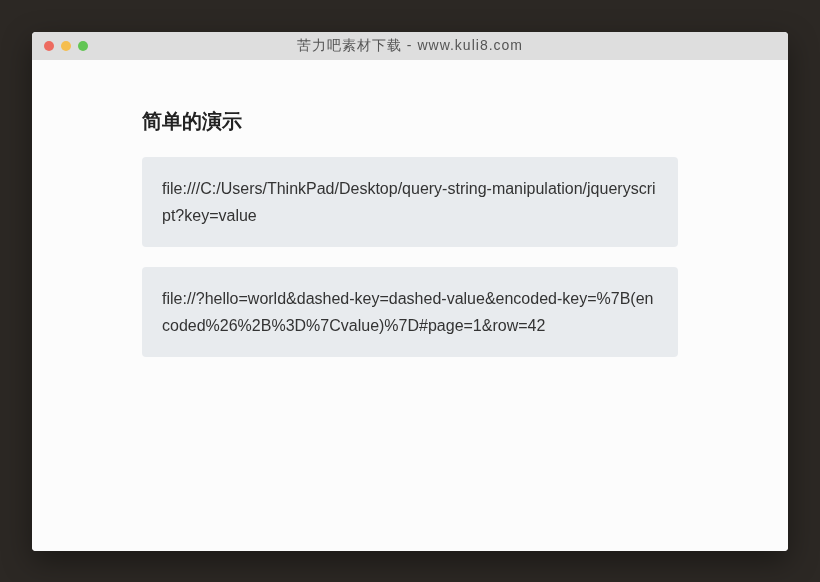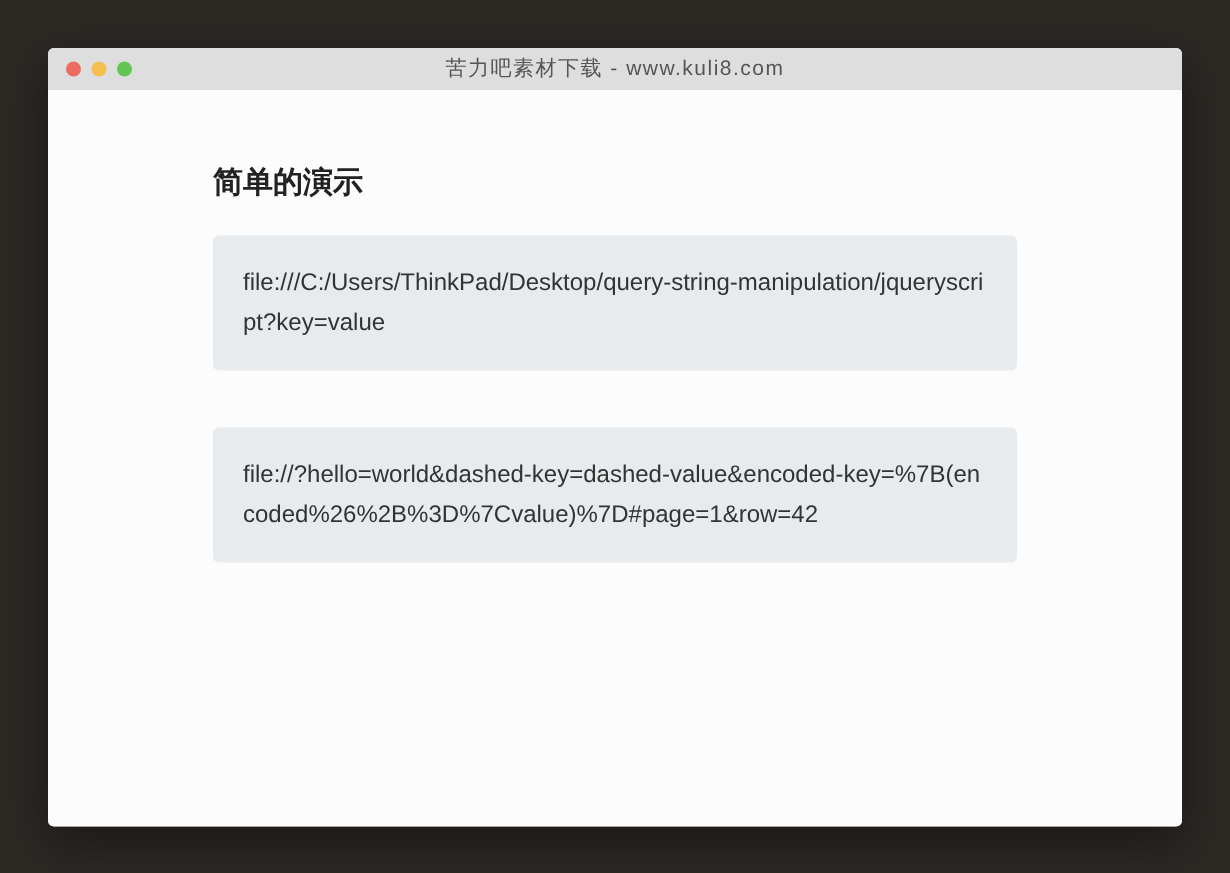--- a/index.html
+++ b/index.html
@@ -71,21 +71,21 @@
       margin-bottom: 22px;
     }
     .code-block {
       background: #e8ebee;
       border-radius: 4px;
       padding: 18px 20px;
       font-size: 16px;
       color: #333;
       line-height: 1.7;
       word-break: break-all;
-      margin-bottom: 38px;
+      margin-bottom: 20px;
       font-family: "Segoe UI", sans-serif;
     }
     .code-block:last-child {
       margin-bottom: 0;
     }
   </style>
 </head>
 <body>
 
 <div class="window">

